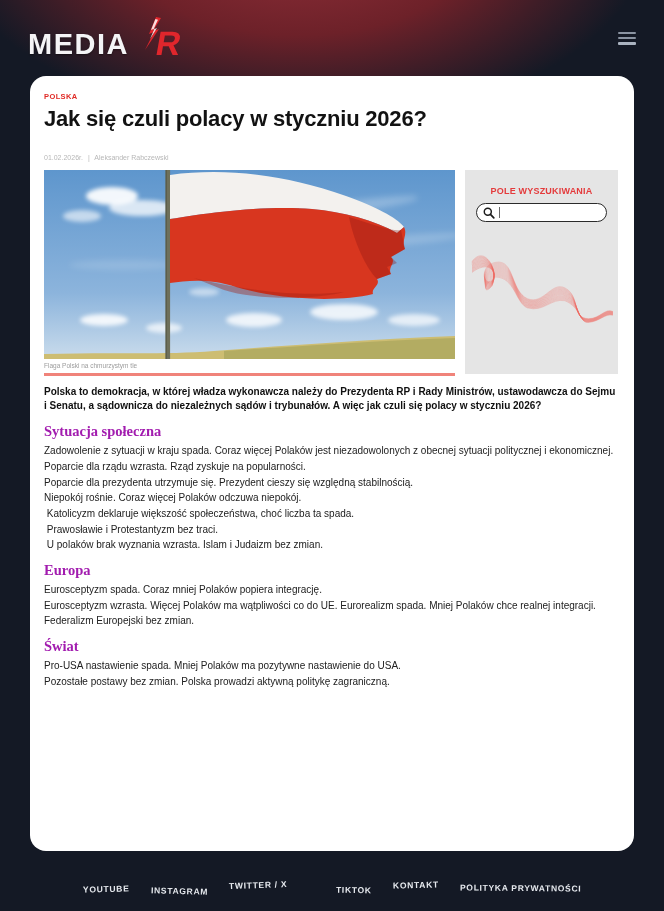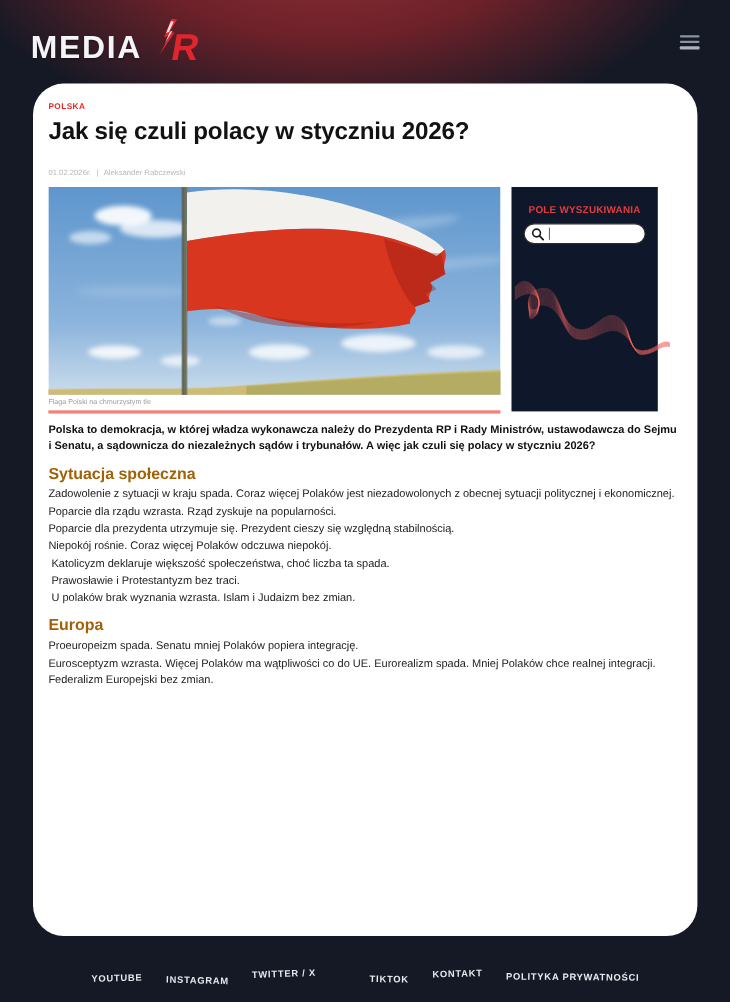--- a/index.html
+++ b/index.html
@@ -16,45 +16,45 @@
   .logo { display:flex; align-items:flex-end; gap:11px; cursor:pointer; }
   .logo-media { color:#f4f4f6; font-size:29px; font-weight:800; letter-spacing:1.5px; line-height:1;
     text-shadow:0 1px 2px rgba(0,0,0,.45); }
   .logo-rwrap { position:relative; width:44px; height:42px; margin-left:2px; }
   .hamburger { width:18px; height:13px; display:flex; flex-direction:column; justify-content:space-between; cursor:pointer; }
   .hamburger span { display:block; height:2.2px; background:#8a93a1; border-radius:1px; }
   .hamburger span:nth-child(3){ background:#aab3c0; }
 
   
   .card { position:absolute; left:30px; top:76px; width:604px; height:775px;
-    background:#ffffff; border-radius:28px; padding:10px 16px 0 14px; overflow:hidden; }
+    background:#ffffff; border-radius:16px; padding:10px 16px 0 14px; overflow:hidden; }
   .category { margin-top:6px; font-size:7.5px; font-weight:800; letter-spacing:.4px; color:#e02a25; cursor:pointer; }
   .title { margin-top:5px; font-size:22px; font-weight:800; letter-spacing:-.2px; color:#121212; }
   .meta { margin-top:22px; font-size:7px; color:#b7b7b7; }
   .meta .sep { margin:0 3px; }
 
   .media-row { display:flex; gap:10px; margin-top:9px; }
   figure { width:411px; }
   .flag-img { display:block; width:411px; height:189px; }
   figcaption { margin-top:3px; font-size:6.5px; color:#9c9c9c; }
   .divider { margin-top:4px; height:2.5px; background:#f0837a; }
 
-  .search-panel { width:133px; height:204px; background:#0f172a; }
+  .search-panel { width:153px; height:204px; background:#e5e5e5; }
   .search-label { margin-top:16px; text-align:center; font-size:9px; font-weight:800; letter-spacing:.2px; color:#e43b3c; }
   .search-pill { margin:7px 11px 0; height:19px; border:1.6px solid #2b2b2b; border-radius:10px;
     background:#fff; display:flex; align-items:center; padding:0 6px; gap:4px; }
   .search-pill svg { flex:0 0 auto; }
   .caret { width:1px; height:11px; background:#6a6a6a; }
   .search-pill input { flex:1; min-width:0; border:none; outline:none; background:transparent; font-size:9px;
     font-family:"Liberation Sans",sans-serif; color:#222; }
   .wave { display:block; margin:14px auto 0; }
 
   .intro { margin-top:9px; font-size:10px; line-height:14.8px; font-weight:700; color:#101010; }
 
-  .section-heading { margin-top:9px; margin-bottom:3px; font-size:14.5px; font-weight:800; color:#a16207; }
+  .section-heading { margin-top:9px; margin-bottom:3px; font-size:14.5px; font-weight:800; color:#a21caf;font-family:Liberation Serif, serif; }
   .body-line { font-size:10px; line-height:15.7px; color:#212121; white-space:pre-wrap; }
 
   .comparison { margin-top:16px; }
   .comp-head { font-size:10px; line-height:15.7px; font-weight:800; color:#0e0e0e; }
 
   
   .site-footer { position:absolute; left:0; right:0; top:862px; height:49px; }
   .footer-nav { display:flex; justify-content:center; align-items:center; gap:21px; height:100%; }
   .footer-nav a { color:#e6e9ee; text-decoration:none; font-size:8.5px; font-weight:800; letter-spacing:.7px; display:inline-block; }
   .footer-nav a:nth-child(1){ transform:translateY(2px) rotate(-1.5deg); }
@@ -203,25 +203,32 @@
     <div class="section-paragraphs">
             <p class="body-line"> Katolicyzm deklaruje większość społeczeństwa, choć liczba ta spada.</p>
             <p class="body-line"> Prawosławie i Protestantyzm bez traci.</p>
             <p class="body-line"> U polaków brak wyznania wzrasta. Islam i Judaizm bez zmian.</p>
           </div>
   </section>
 
   <section class="article-section">
     <h2 class="section-heading">Europa</h2>
     <div class="section-paragraphs">
-            <p class="body-line">Proeuropeizm spada. Senatu mniej Polaków popiera integrację.</p>
+            <p class="body-line">Eurosceptyzm spada. Coraz mniej Polaków popiera integrację.</p>
             <p class="body-line">Eurosceptyzm wzrasta. Więcej Polaków ma wątpliwości co do UE. Eurorealizm spada. Mniej Polaków chce realnej integracji. Federalizm Europejski bez zmian.</p>
           </div>
   </section>
 
+  <section class="article-section">
+    <h2 class="section-heading">Świat</h2>
+    <div class="section-paragraphs">
+            <p class="body-line">Pro-USA nastawienie spada. Mniej Polaków ma pozytywne nastawienie do USA.</p>
+            <p class="body-line">Pozostałe postawy bez zmian. Polska prowadzi aktywną politykę zagraniczną.</p>
+          </div>
+  </section>
 </div>
 
   </main>
 
   <footer class="site-footer">
     <nav class="footer-nav" id="footer-links">
         <a href="#">YOUTUBE</a>
         <a href="#">INSTAGRAM</a>
         <a href="#">TWITTER / X</a>
         <a href="#">TIKTOK</a>

